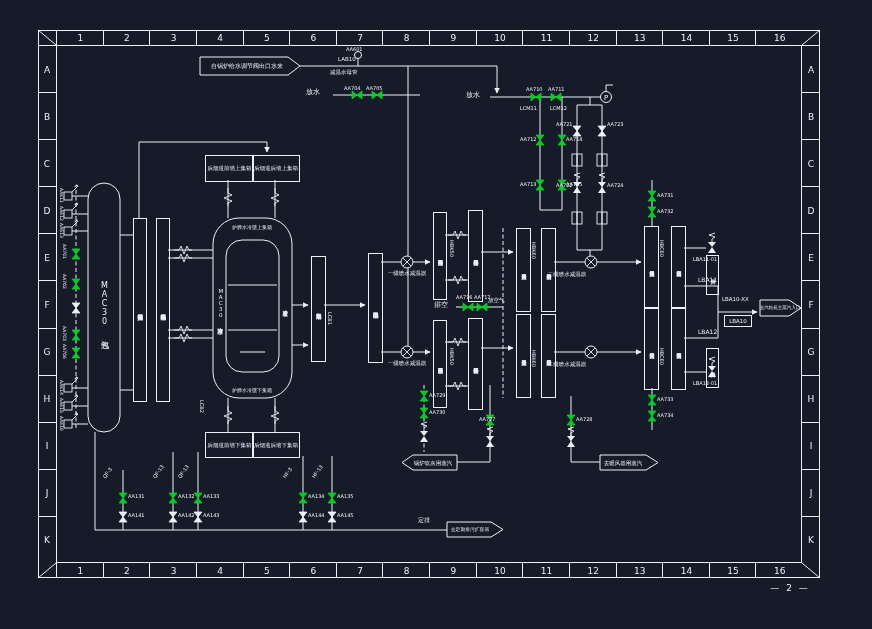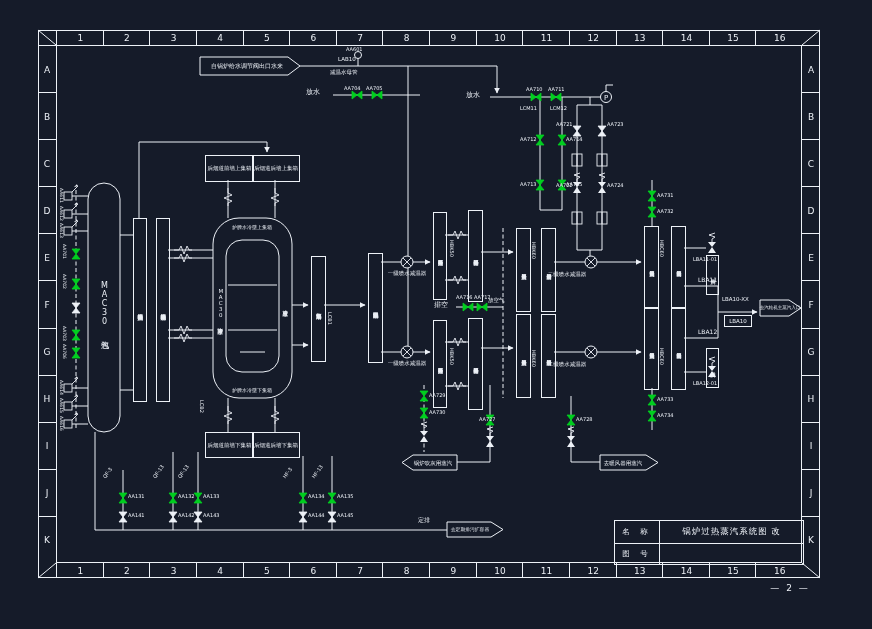--- a/index.html
+++ b/index.html
@@ -312,26 +312,20 @@
       <div class="grow" style="left: 38px; top: 374.636px; width: 18px; height: 47.0909px;">H</div>
       <div class="grow" style="left: 802px; top: 374.636px; width: 18px; height: 47.0909px;">H</div>
       <div class="grow" style="left: 38px; top: 421.727px; width: 18px; height: 47.0909px;">I</div>
       <div class="grow" style="left: 802px; top: 421.727px; width: 18px; height: 47.0909px;">I</div>
       <div class="grow" style="left: 38px; top: 468.818px; width: 18px; height: 47.0909px;">J</div>
       <div class="grow" style="left: 802px; top: 468.818px; width: 18px; height: 47.0909px;">J</div>
       <div class="grow" style="left: 38px; top: 515.909px; width: 18px; height: 47.0909px;">K</div>
       <div class="grow" style="left: 802px; top: 515.909px; width: 18px; height: 47.0909px;">K</div>
     </div>
 
-  <div id="tblock">
-    <div class="tbc tlab">名 称</div>
-    <div class="tbc bdl ttl">锅炉过热蒸汽系统图 改</div>
-    <div class="tbc bdt tlab">图 号</div>
-    <div class="tbc bdl bdt"></div>
-  </div>
   <div class="lbl s9 ctr" style="left:752px;top:583px;width:76px;letter-spacing:2px;">— 2 —</div>
 
   <div class="lbl s6 ctr" style="left:203px;top:59px;width:88px;height:14px;">自锅炉给水调节阀出口水来</div>
   <div class="lbl ctr" style="left:760px;top:301px;width:40px;height:14px;font-size:4.5px;">去汽轮机主蒸汽入口</div>
   <div class="lbl s6 ctr" style="left:410px;top:457px;width:46px;height:12px;font-size:5.5px;">锅炉吹灰用蒸汽</div>
   <div class="lbl s6 ctr" style="left:601px;top:457px;width:44px;height:12px;font-size:5.5px;">去暖风器用蒸汽</div>
   <div class="lbl ctr" style="left:449px;top:524px;width:42px;height:12px;font-size:4.8px;">去定期排污扩容器</div>
 
   <div class="vband" style="left:88px;top:183px;width:32px;height:249px;font-size:8px;">MAC30 汽包</div>
   <div class="vbox" style="left:133px;top:218px;width:12px;height:182px;">顶棚过热器入口集箱</div>

